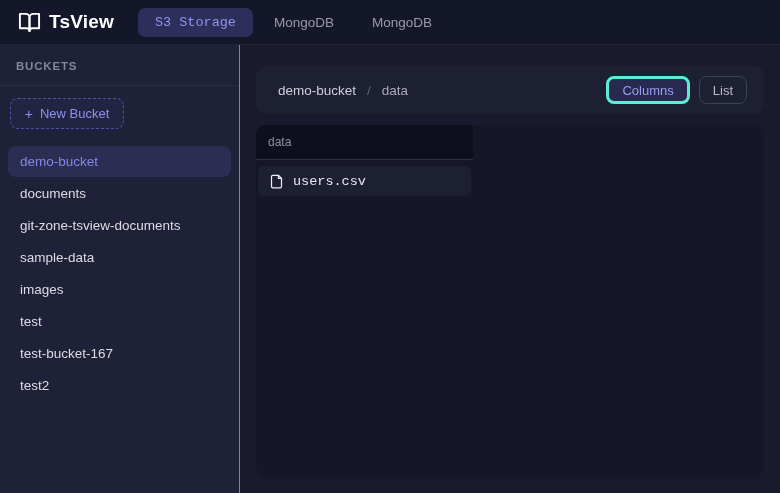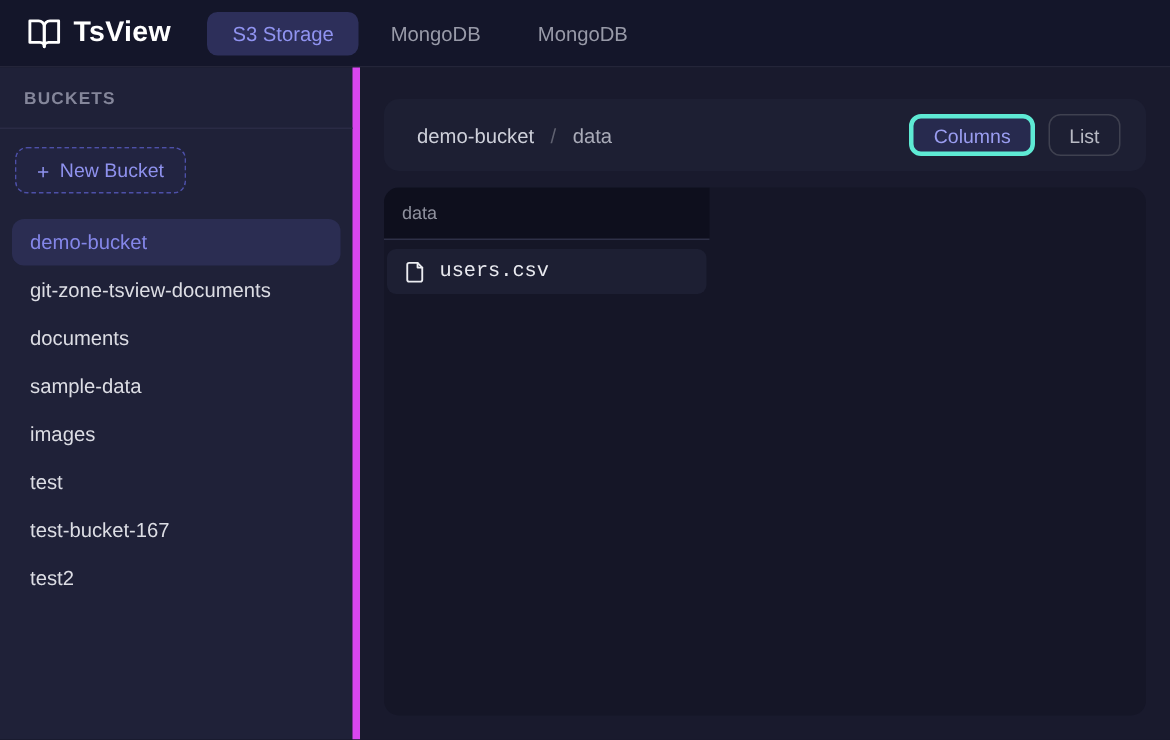--- a/index.html
+++ b/index.html
@@ -21,30 +21,30 @@
   }
   .brand { display: flex; align-items: center; gap: 8px; }
   .logo svg { width: 23px; height: 23px; display: block; color: #ffffff; }
   .brand-text { font-size: 19px; font-weight: bold; color: #ffffff; letter-spacing: 0.2px; }
   nav { display: flex; align-items: center; margin-left: 24px; gap: 4px; }
   .tab {
     padding: 7px 17px; border-radius: 7px;
     font-size: 13.5px; color: #989aa8; cursor: pointer;
     background: transparent; border: none;
   }
-  .tab.active { background: #2d2f5a; color: #9093f0; }
+  .tab.active { background: #2d2f5a; color: #9093f0; font-family: Liberation Mono, monospace; }
 
   
   .body-row { flex: 1; display: flex; min-height: 0; }
 
   
   aside {
     width: 240px; flex: 0 0 240px;
     background: #1f2138;
-    border-right: 5px solid #d946ef;
+    border-right: 1px solid #d946ef;
     display: flex; flex-direction: column;
   }
   .side-head {
     padding: 15px 16px 13px 16px;
     font-size: 11.5px; font-weight: bold; letter-spacing: 0.8px;
     color: #84869a;
     border-bottom: 1px solid #2a2b45;
   }
   .new-bucket {
     margin: 12px 10px 0 10px;
@@ -156,22 +156,22 @@
   <div class="body-row">
 
     <aside>
       <div class="side-head">BUCKETS</div>
       <button class="new-bucket">
         <span class="plus">+</span>
         <span>New Bucket</span>
       </button>
       <div class="bucket-list">
         <div class="bucket-item selected">demo-bucket</div>
+        <div class="bucket-item">documents</div>
         <div class="bucket-item">git-zone-tsview-documents</div>
-        <div class="bucket-item">documents</div>
         <div class="bucket-item">sample-data</div>
         <div class="bucket-item">images</div>
         <div class="bucket-item">test</div>
         <div class="bucket-item">test-bucket-167</div>
         <div class="bucket-item">test2</div>
       </div>
     </aside>
 
     <main>
 

